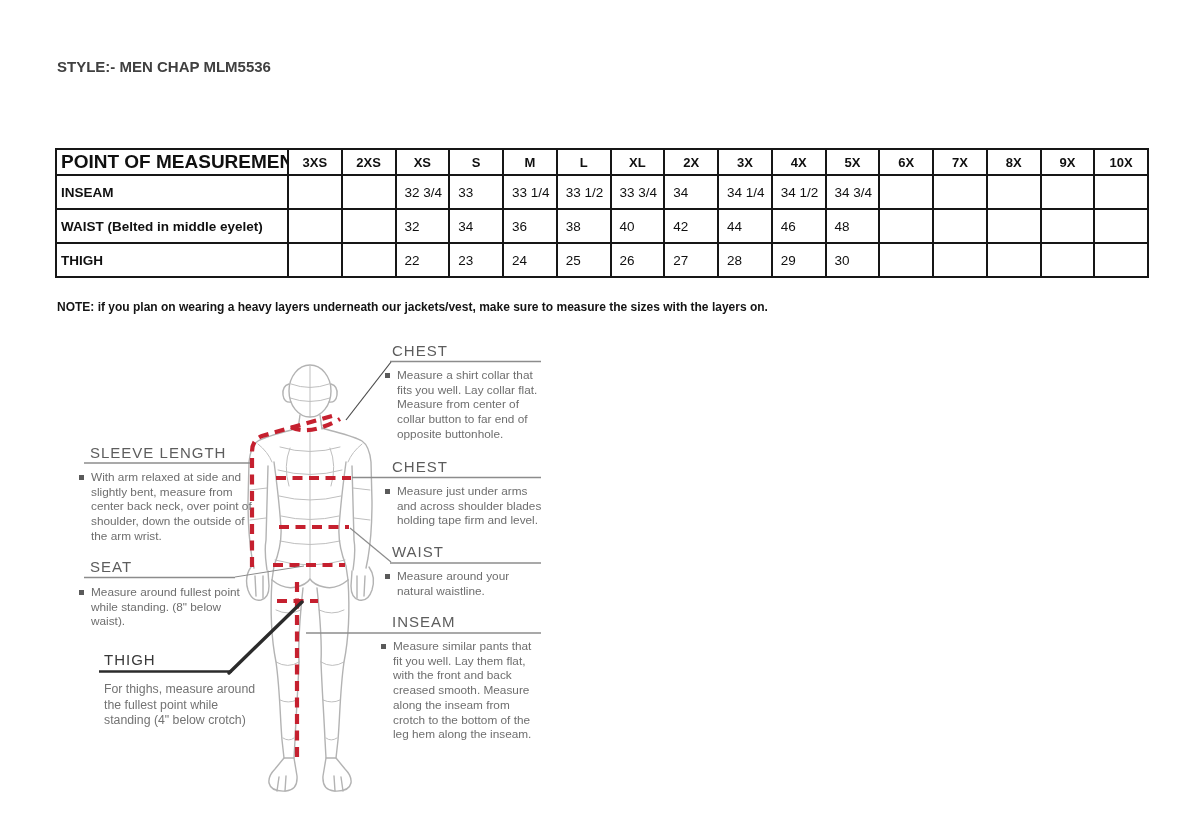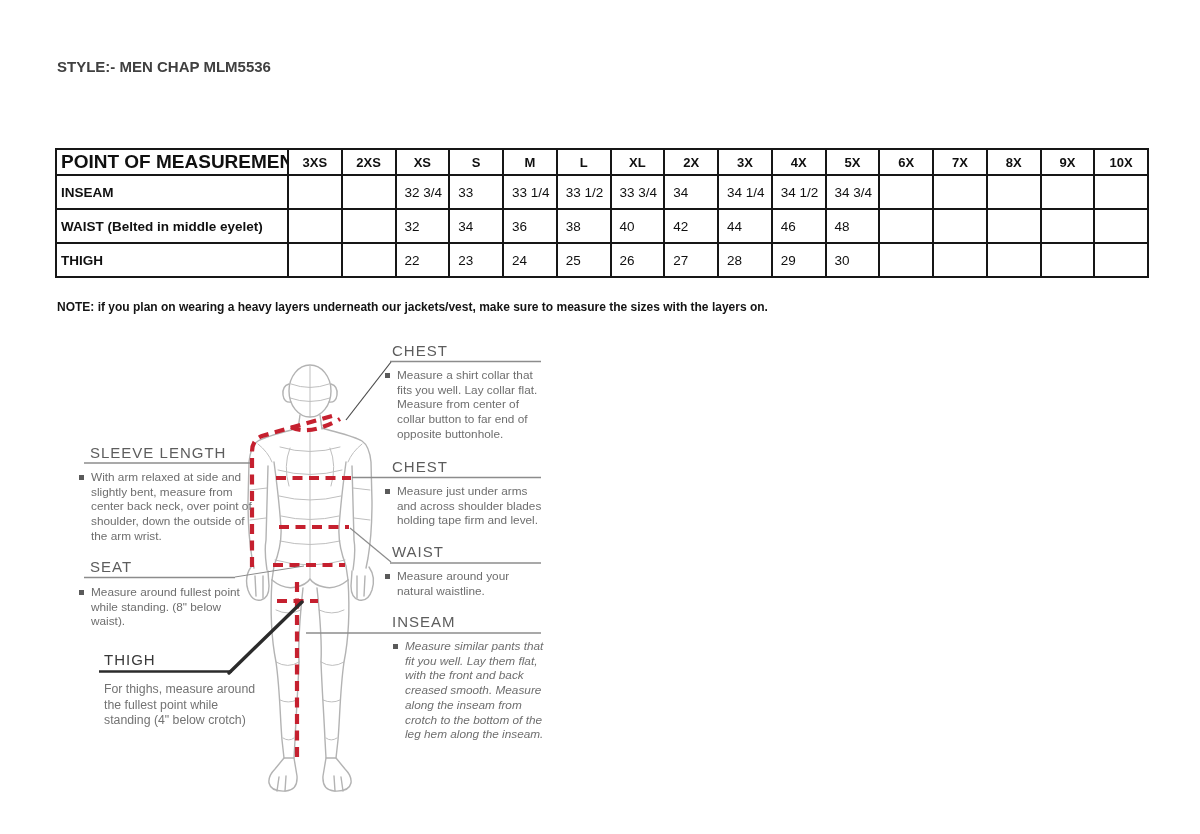--- a/index.html
+++ b/index.html
@@ -258,21 +258,21 @@
     <span class="txt">Measure just under arms and across shoulder blades holding tape firm and level.</span>
   </div>
 
   <div class="dia-head" style="left:392px; top:543px;">WAIST</div>
   <div class="desc" style="left:385px; top:569px; width:162px;">
     <span class="bullet"></span>
     <span class="txt">Measure around your natural waistline.</span>
   </div>
 
   <div class="dia-head" style="left:392px; top:613px;">INSEAM</div>
-  <div class="desc" style="left:393px; top:639px; width:162px;font-style:italic;">
+  <div class="desc" style="left:381px; top:639px; width:162px;">
     <span class="bullet"></span>
     <span class="txt">Measure similar pants that fit you well. Lay them flat, with the front and back creased smooth. Measure along the inseam from crotch to the bottom of the leg hem along the inseam.</span>
   </div>
 
   <div class="dia-head" style="left:90px; top:444px;">SLEEVE LENGTH</div>
   <div class="desc" style="left:79px; top:470px; width:180px;">
     <span class="bullet"></span>
     <span class="txt">With arm relaxed at side and slightly bent, measure from center back neck, over point of shoulder, down the outside of the arm wrist.</span>
   </div>
 

